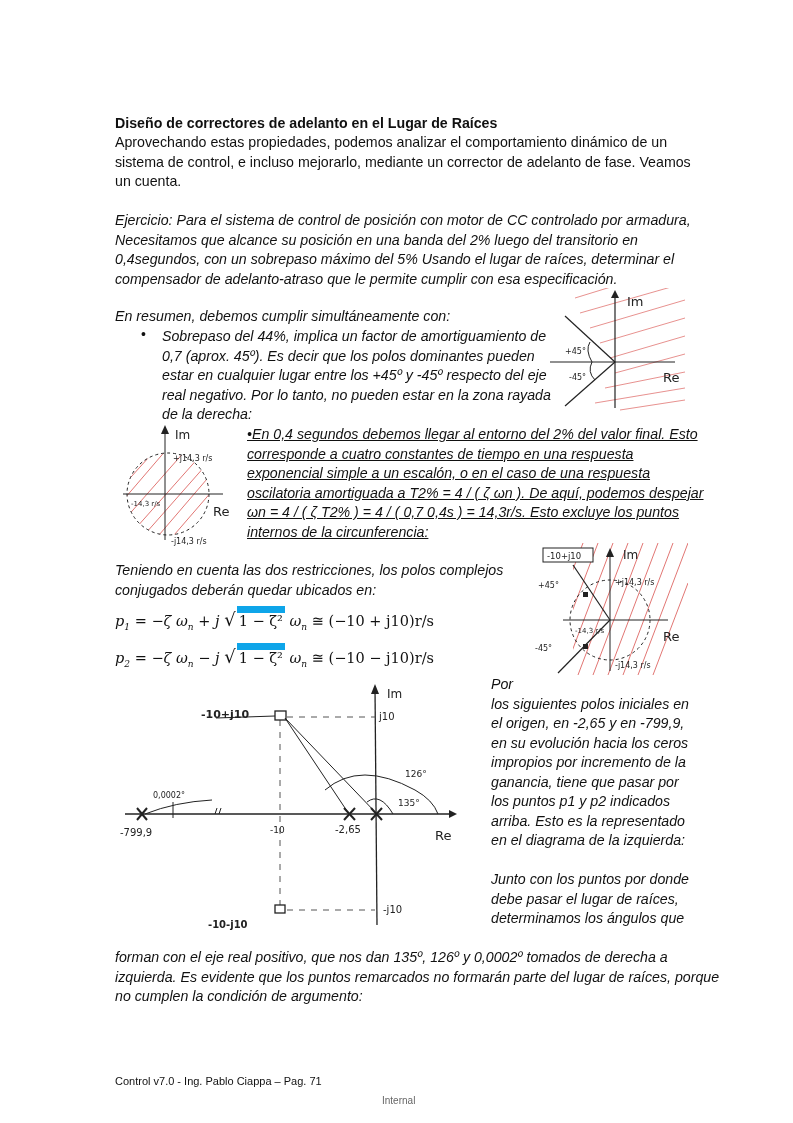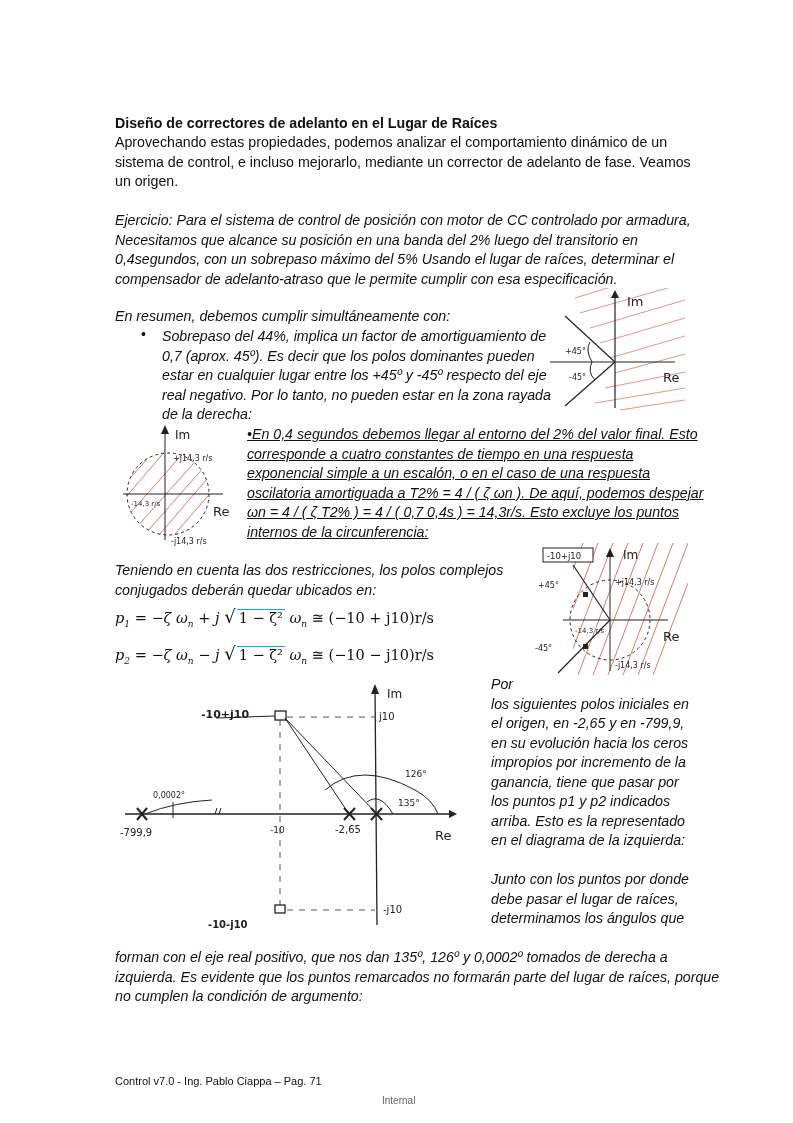--- a/index.html
+++ b/index.html
@@ -3,35 +3,35 @@
 <meta charset="utf-8">
 <style>
   html, body { margin:0; padding:0; background:#fff; }
   body { width:793px; height:1123px; position:relative; overflow:hidden;
          font-family:"Liberation Sans", sans-serif; color:#111; }
   .txt { position:absolute; font-family:"Liberation Sans", sans-serif; font-size:14.2px; line-height:19.5px; color:#111; }
   .it { font-style:italic; }
   .b { font-weight:bold; }
   .math { font-family:"DejaVu Serif", serif; font-style:italic; font-size:14.5px; position:absolute; white-space:nowrap; }
   .math .up { font-style:normal; }
-  .sqrt { display:inline-block; border-top:1px solid #0ea5e9; padding:0 2px; margin-left:1px; }
+  .sqrt { display:inline-block; border-top:7px solid #0ea5e9; padding:0 2px; margin-left:1px; }
   .rad { font-style:normal; font-size:18px; }
   sub.s { font-size:9px; }
   svg { position:absolute; }
   .hand { font-family:"DejaVu Sans", sans-serif; fill:#222; }
   .bullet { position:absolute; font-size:14px; }
 </style>
 </head>
 <body>
 
 <div class="txt b" style="left:115px;top:114px;">Diseño de correctores de adelanto en el Lugar de Raíces</div>
 <div class="txt" style="left:115px;top:133px;">
   <div>Aprovechando estas propiedades, podemos analizar el comportamiento dinámico de un</div>
   <div>sistema de control, e incluso mejorarlo, mediante un corrector de adelanto de fase. Veamos</div>
-  <div>un origen.</div>
+  <div>un cuenta.</div>
 </div>
 
 <div class="txt it" style="left:115px;top:211px;">
   <div>Ejercicio: Para el sistema de control de posición con motor de CC controlado por armadura,</div>
   <div>Necesitamos que alcance su posición en una banda del 2% luego del transitorio en</div>
   <div>0,4segundos, con un sobrepaso máximo del 5% Usando el lugar de raíces, determinar el</div>
   <div>compensador de adelanto-atraso que le permite cumplir con esa especificación.</div>
 </div>
 
 <div class="txt it" style="left:115px;top:307px;">En resumen, debemos cumplir simultáneamente con:</div>

